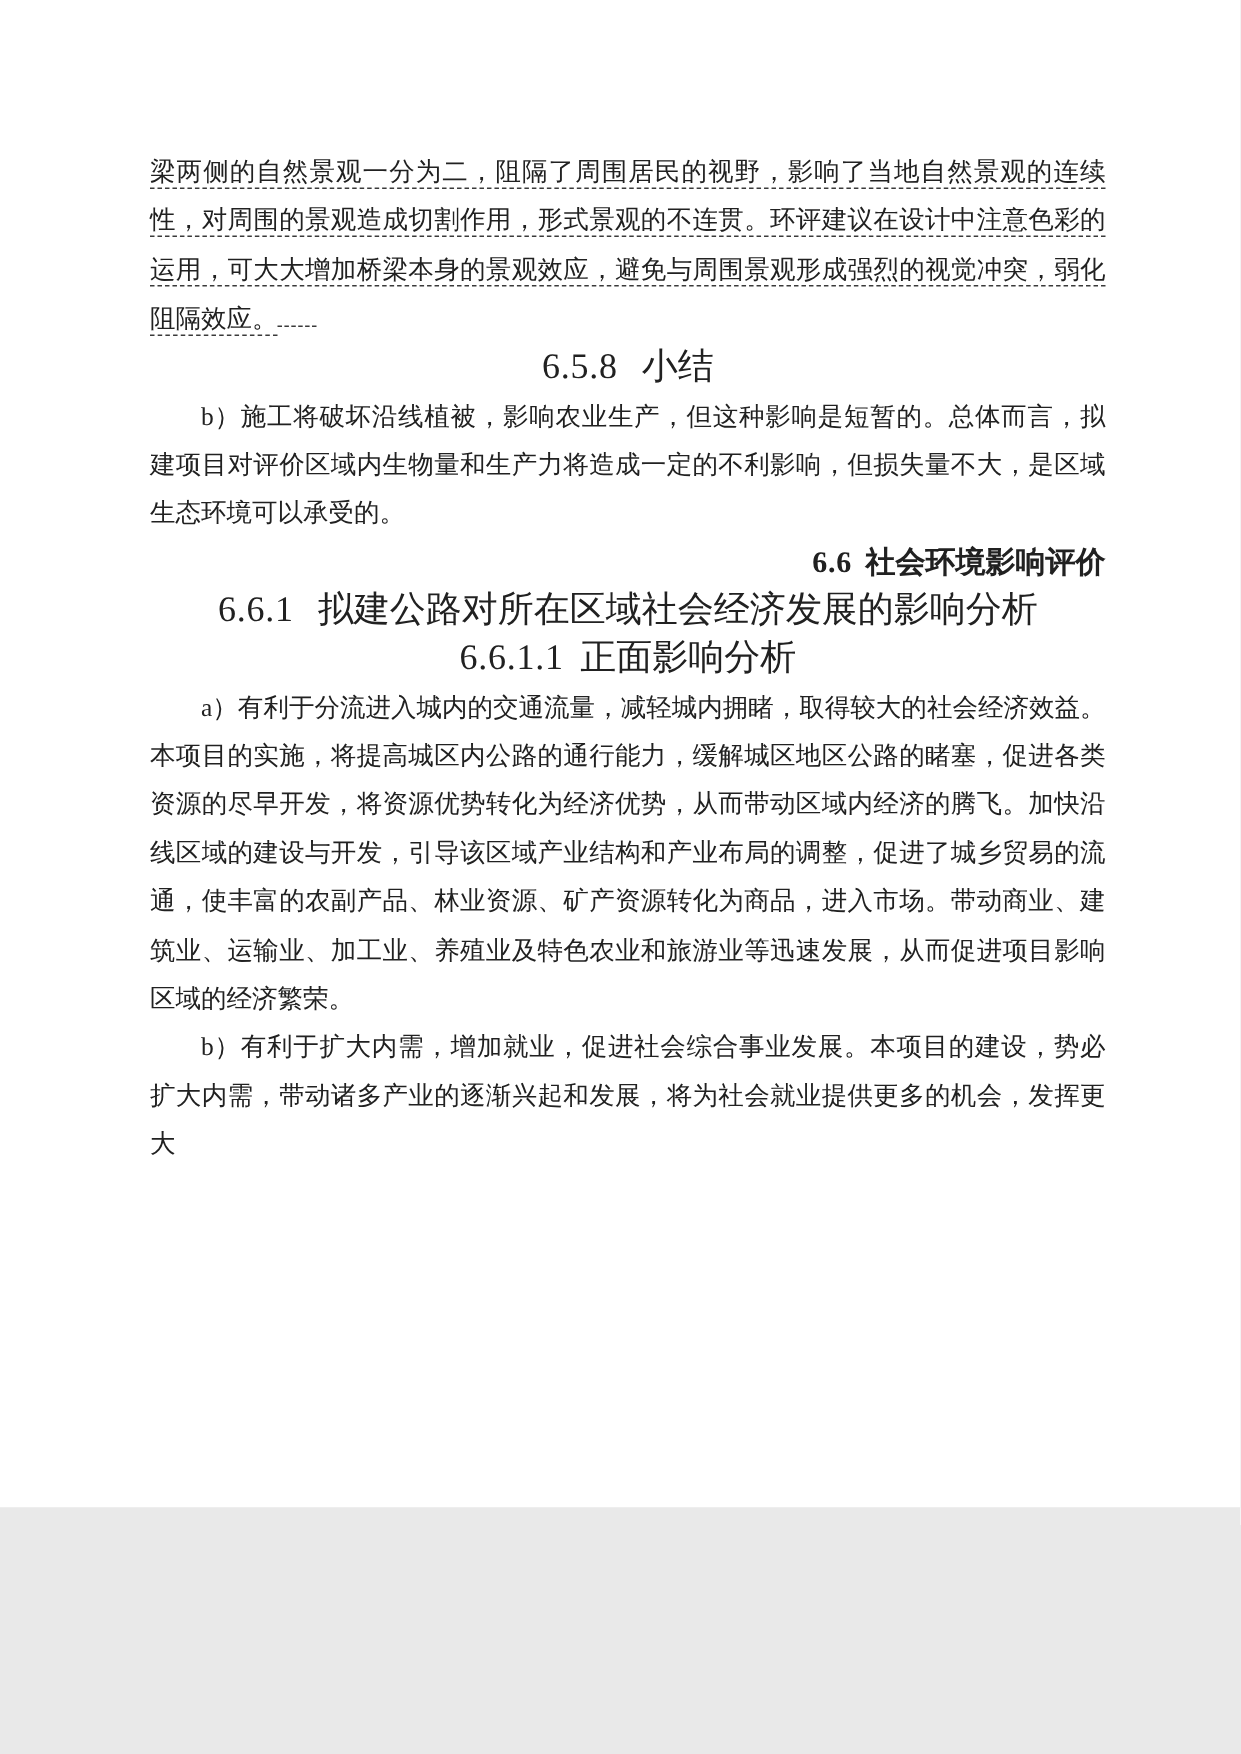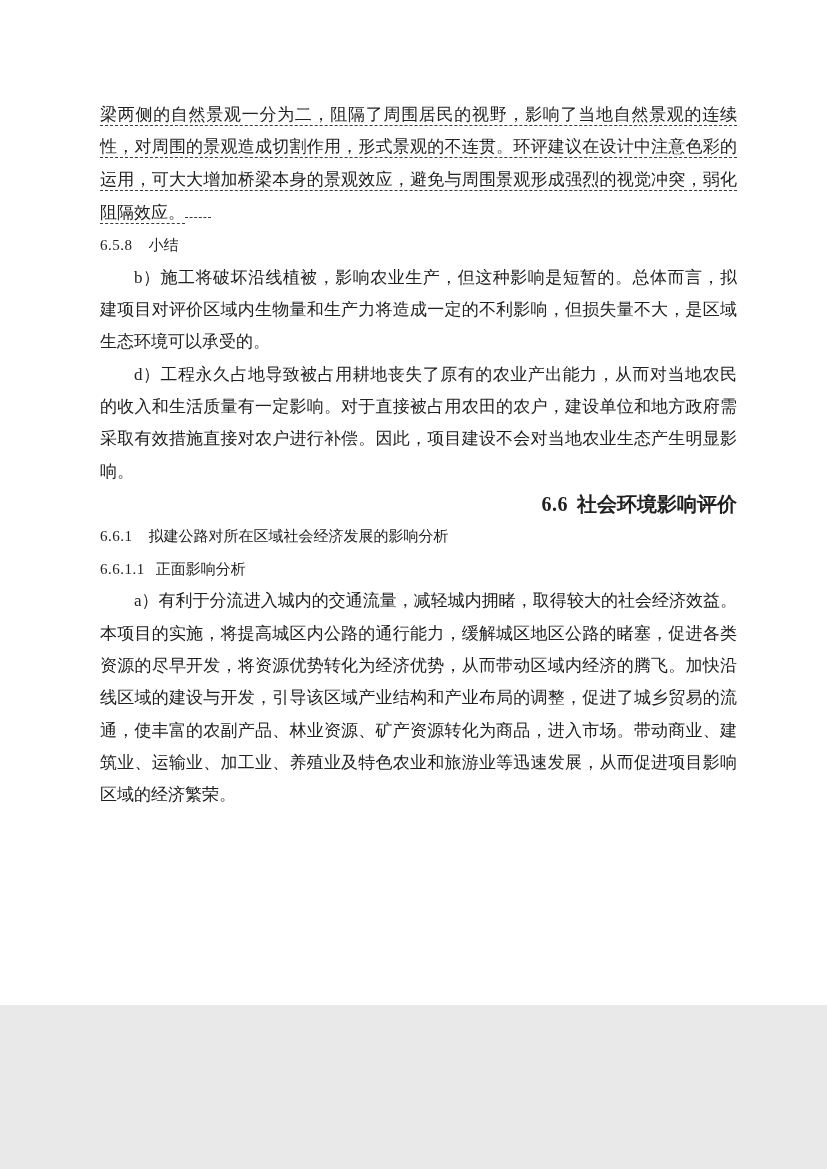--- a/index.html
+++ b/index.html
@@ -33,24 +33,24 @@
   }
   .underline-tail {
     display: inline-block;
     width: 26px;
     height: 21px;
     border-bottom: 1px dashed #3a3a3a;
     vertical-align: baseline;
   }
   .h-sub {
     margin: 0;
-    font-size: 15px;
+    font-size: 24px;
     font-weight: 400;
     line-height: 32.34px;
-    text-align: left;
+    text-align: center;
   }
   .h-sub .h-num { margin-right: 16px; letter-spacing: 0.5px; }
   .h-sub.tight .h-num { margin-right: 11px; }
   .h-main {
     margin: 0;
     font-size: 20px;
     font-weight: 700;
     font-family: Liberation Serif, serif;
     line-height: 32.34px;
     text-align: right;
@@ -71,29 +71,29 @@
 
 <div class="page">
 
   <div class="textblock">
 
     <p class="para underlined"><span>梁两侧的自然景观一分为二，阻隔了周围居民的视野，影响了当地自然景观的连续性，对周围的景观造成切割作用，形式景观的不连贯。环评建议在设计中注意色彩的运用，可大大增加桥梁本身的景观效应，避免与周围景观形成强烈的视觉冲突，弱化阻隔效应。</span><span class="underline-tail"></span></p>
 
     <h3 class="h-sub"><span class="h-num">6.5.8</span><span class="h-title">小结</span></h3>
 
     <p class="para indent">b）施工将破坏沿线植被，影响农业生产，但这种影响是短暂的。总体而言，拟建项目对评价区域内生物量和生产力将造成一定的不利影响，但损失量不大，是区域生态环境可以承受的。</p>
-    <p class="para indent">d）工程永久占地导致被占用耕地丧失了原有的农业产出能力，从而对当地农民的收入和生活质量有一定影响。对于直接被占用农田的农户，建设单位和地方政府需采取有效措施直接对农户进行补偿。因此，项目建设不会对当地农业生态产生明显影响。</p>
 
     <h2 class="h-main"><span class="h-num">6.6</span><span class="h-title">社会环境影响评价</span></h2>
 
     <h3 class="h-sub"><span class="h-num">6.6.1</span><span class="h-title">拟建公路对所在区域社会经济发展的影响分析</span></h3>
 
     <h4 class="h-sub tight"><span class="h-num">6.6.1.1</span><span class="h-title">正面影响分析</span></h4>
 
     <p class="para indent">a）有利于分流进入城内的交通流量，减轻城内拥睹，取得较大的社会经济效益。本项目的实施，将提高城区内公路的通行能力，缓解城区地区公路的睹塞，促进各类资源的尽早开发，将资源优势转化为经济优势，从而带动区域内经济的腾飞。加快沿线区域的建设与开发，引导该区域产业结构和产业布局的调整，促进了城乡贸易的流通，使丰富的农副产品、林业资源、矿产资源转化为商品，进入市场。带动商业、建筑业、运输业、加工业、养殖业及特色农业和旅游业等迅速发展，从而促进项目影响区域的经济繁荣。</p>
+    <p class="para indent">b）有利于扩大内需，增加就业，促进社会综合事业发展。本项目的建设，势必扩大内需，带动诸多产业的逐渐兴起和发展，将为社会就业提供更多的机会，发挥更大</p>
 
   </div>
 
   <div class="footer">
     <span>90</span>
   </div>
 
 </div>
 
 </body></html>

